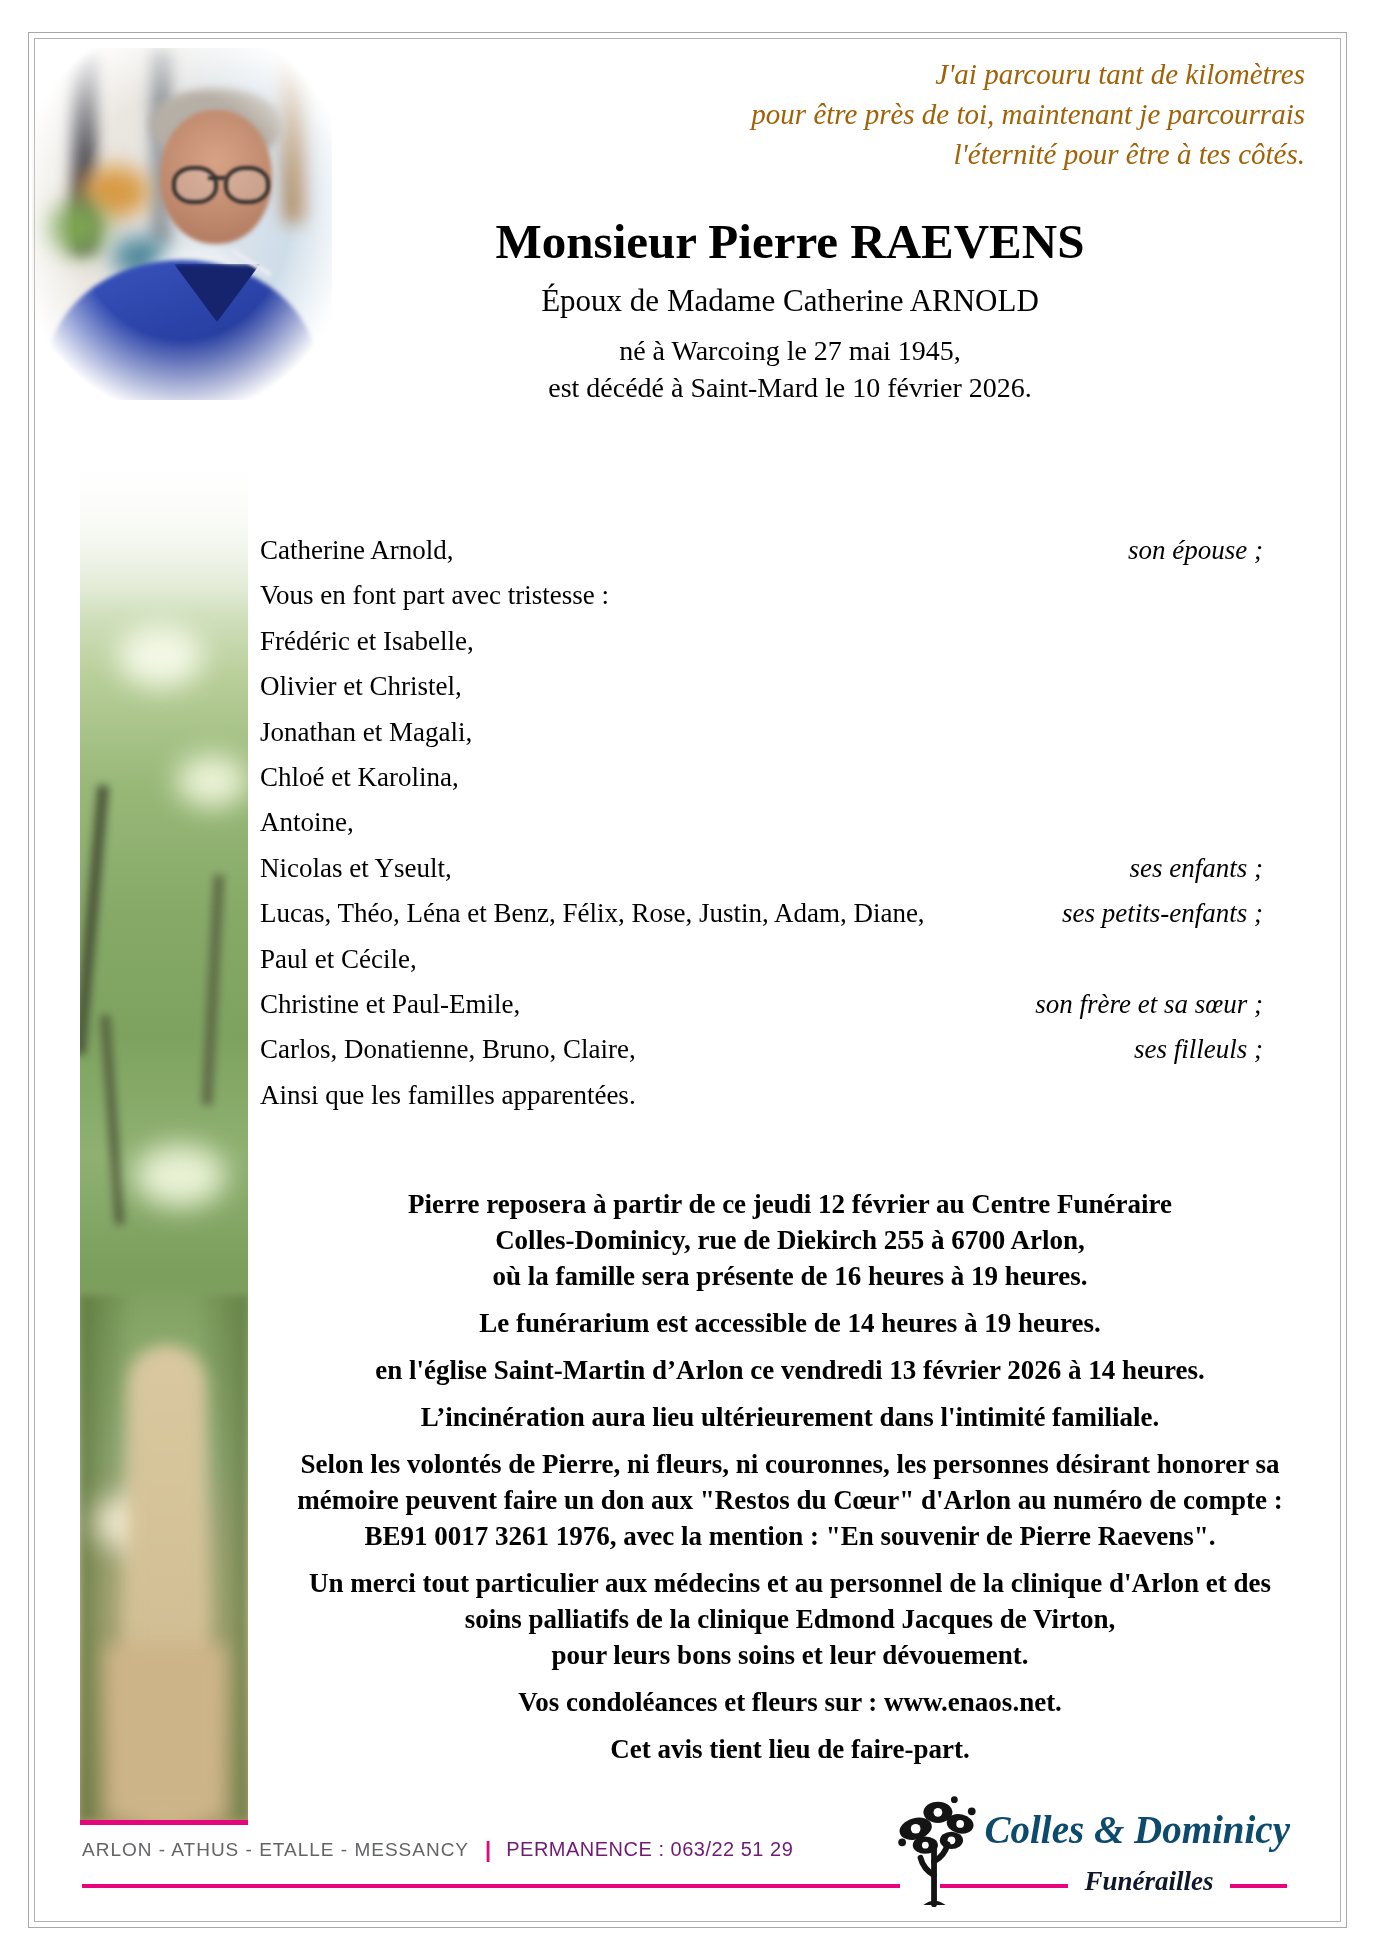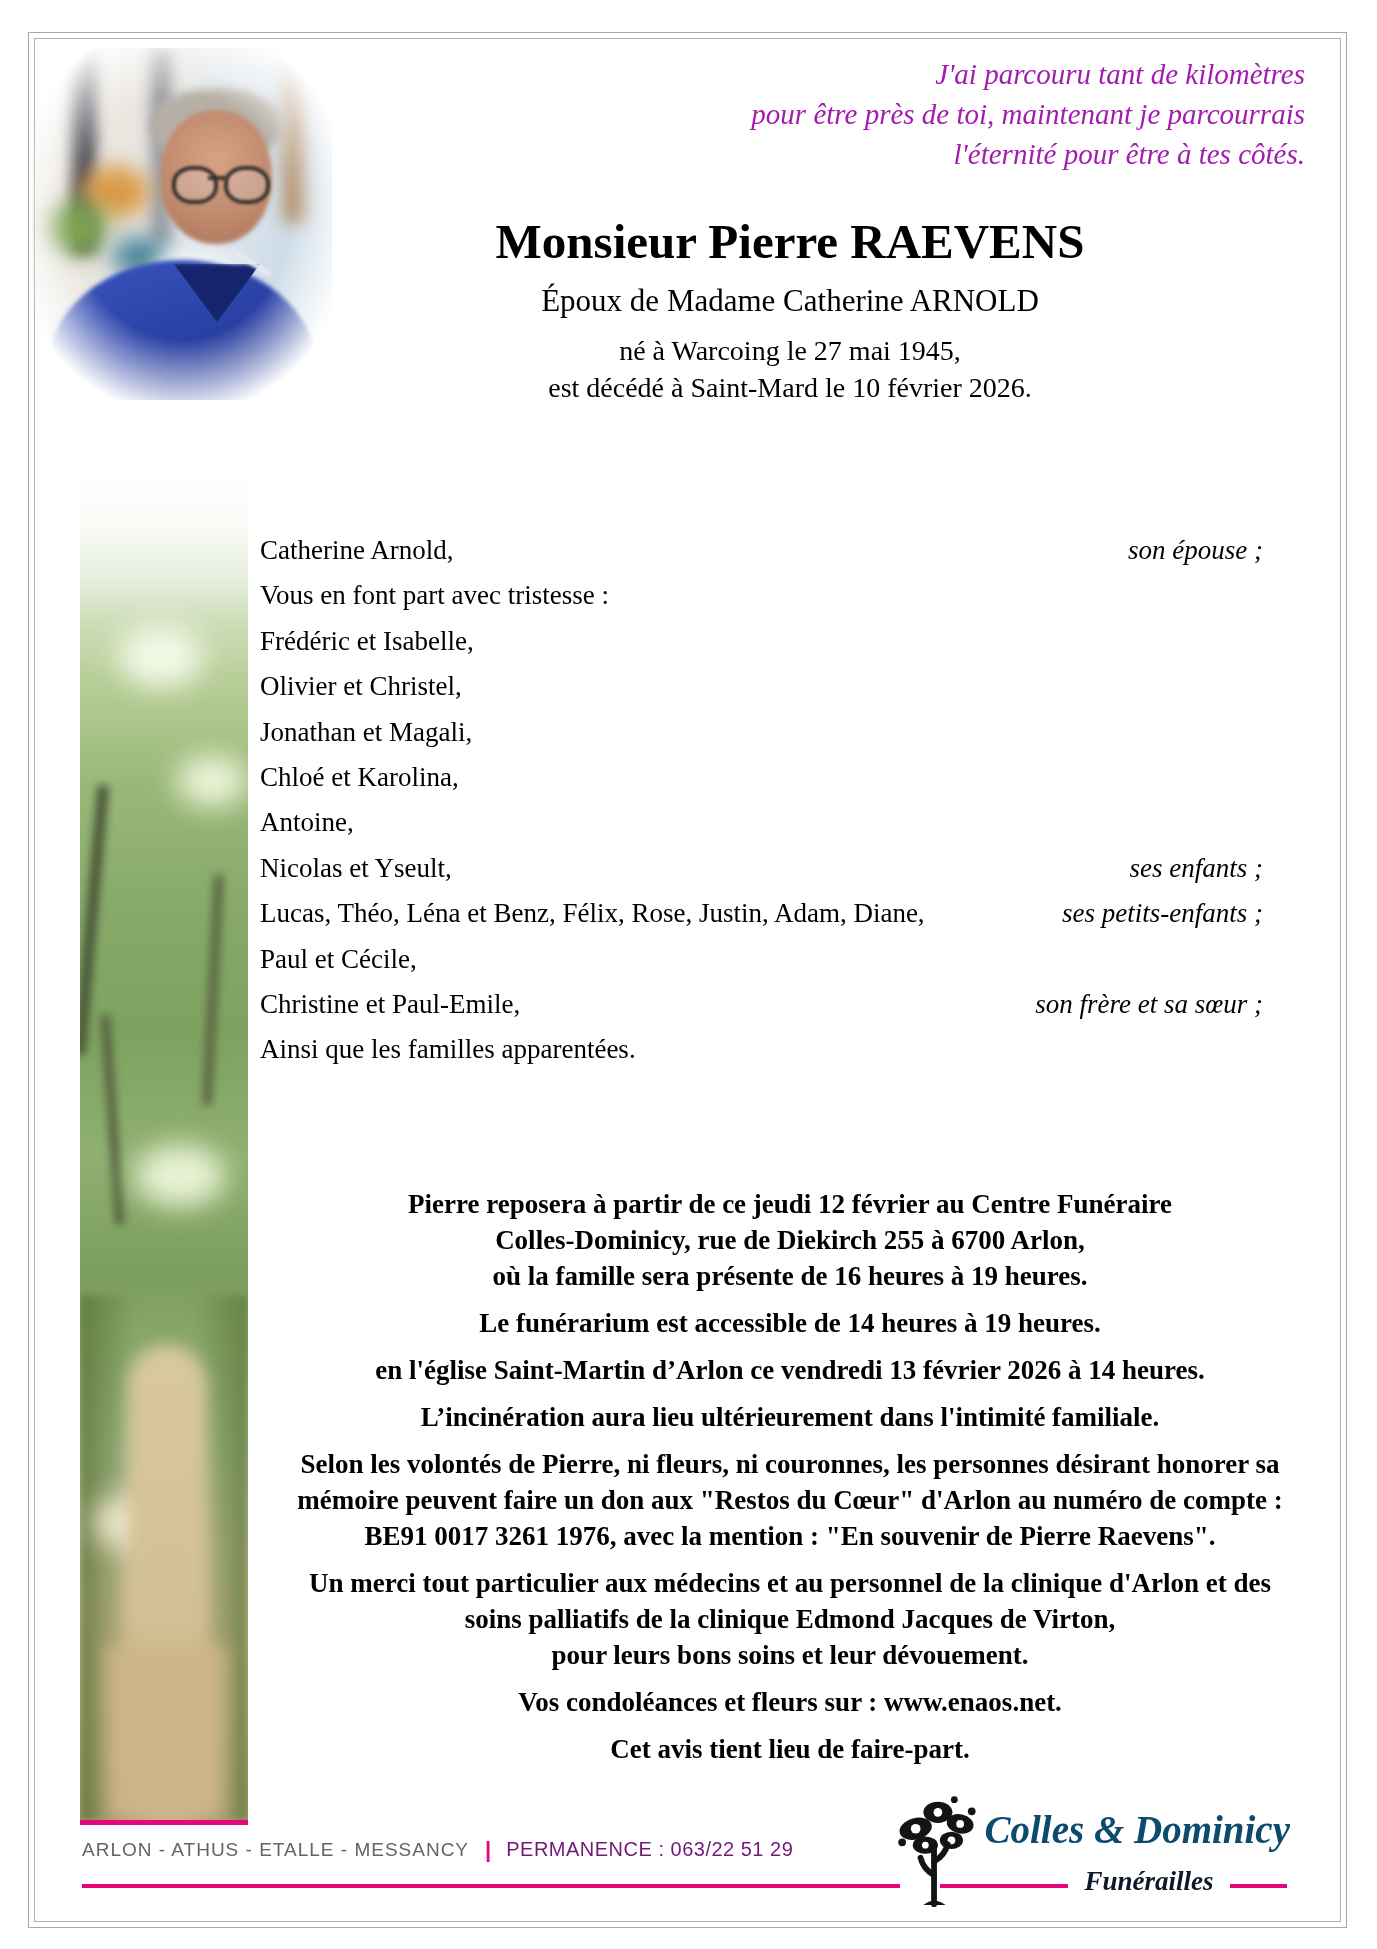--- a/index.html
+++ b/index.html
@@ -55,21 +55,21 @@
   .s-light3{left:54px;top:690px;width:92px;height:62px;border-radius:50%;background:#e9f2d5;filter:blur(14px);}
   .s-light4{left:14px;top:1040px;width:75px;height:55px;border-radius:50%;background:#efe8cf;filter:blur(14px);}
   .s-path1{left:48px;top:890px;width:78px;height:480px;background:linear-gradient(180deg,#d9c8a0,#cdb88c);
            filter:blur(8px);border-radius:40px;}
   .s-path2{left:26px;top:1190px;width:120px;height:176px;background:#cdb488;filter:blur(10px);}
   .s-fade{left:0;top:0;width:168px;height:160px;background:linear-gradient(180deg,#ffffff 0%,rgba(255,255,255,0) 100%);}
   .strip-underline{position:absolute;left:80px;top:1820px;width:168px;height:5px;}
 
   
   .quote{position:absolute;left:600px;top:54px;width:705px;text-align:right;
-         font-style:italic;font-size:29px;line-height:40px;color:#a21caf;}
+         font-style:italic;font-size:29px;line-height:40px;color:#a16207;}
 
   
   .headerblock{position:absolute;left:270px;top:212px;width:1040px;text-align:center;}
   .title{font-size:49px;font-weight:bold;line-height:60px;}
   .spouse{font-size:31px;line-height:46px;margin-top:6px;}
   .birth,.death{font-size:28px;line-height:37px;}
   .birth{margin-top:8px;}
 
   
   .family{position:absolute;left:260px;top:528px;width:1003px;font-size:27px;}
@@ -187,20 +187,24 @@
     <span>Lucas, Théo, Léna et Benz, Félix, Rose, Justin, Adam, Diane,</span>
     <span class="rel">ses petits-enfants ;</span>
   </div>
   <div class="row">
     <span>Paul et Cécile,</span>
     <span class="rel"></span>
   </div>
   <div class="row">
     <span>Christine et Paul-Emile,</span>
     <span class="rel">son frère et sa sœur ;</span>
+  </div>
+  <div class="row">
+    <span>Carlos, Donatienne, Bruno, Claire,</span>
+    <span class="rel">ses filleuls ;</span>
   </div>
   <div class="row">
     <span>Ainsi que les familles apparentées.</span>
     <span class="rel"></span>
   </div>
 </div>
 
 <div class="notices">
   <div class="para">
     <div>Pierre reposera à partir de ce jeudi 12 février au Centre Funéraire</div>

